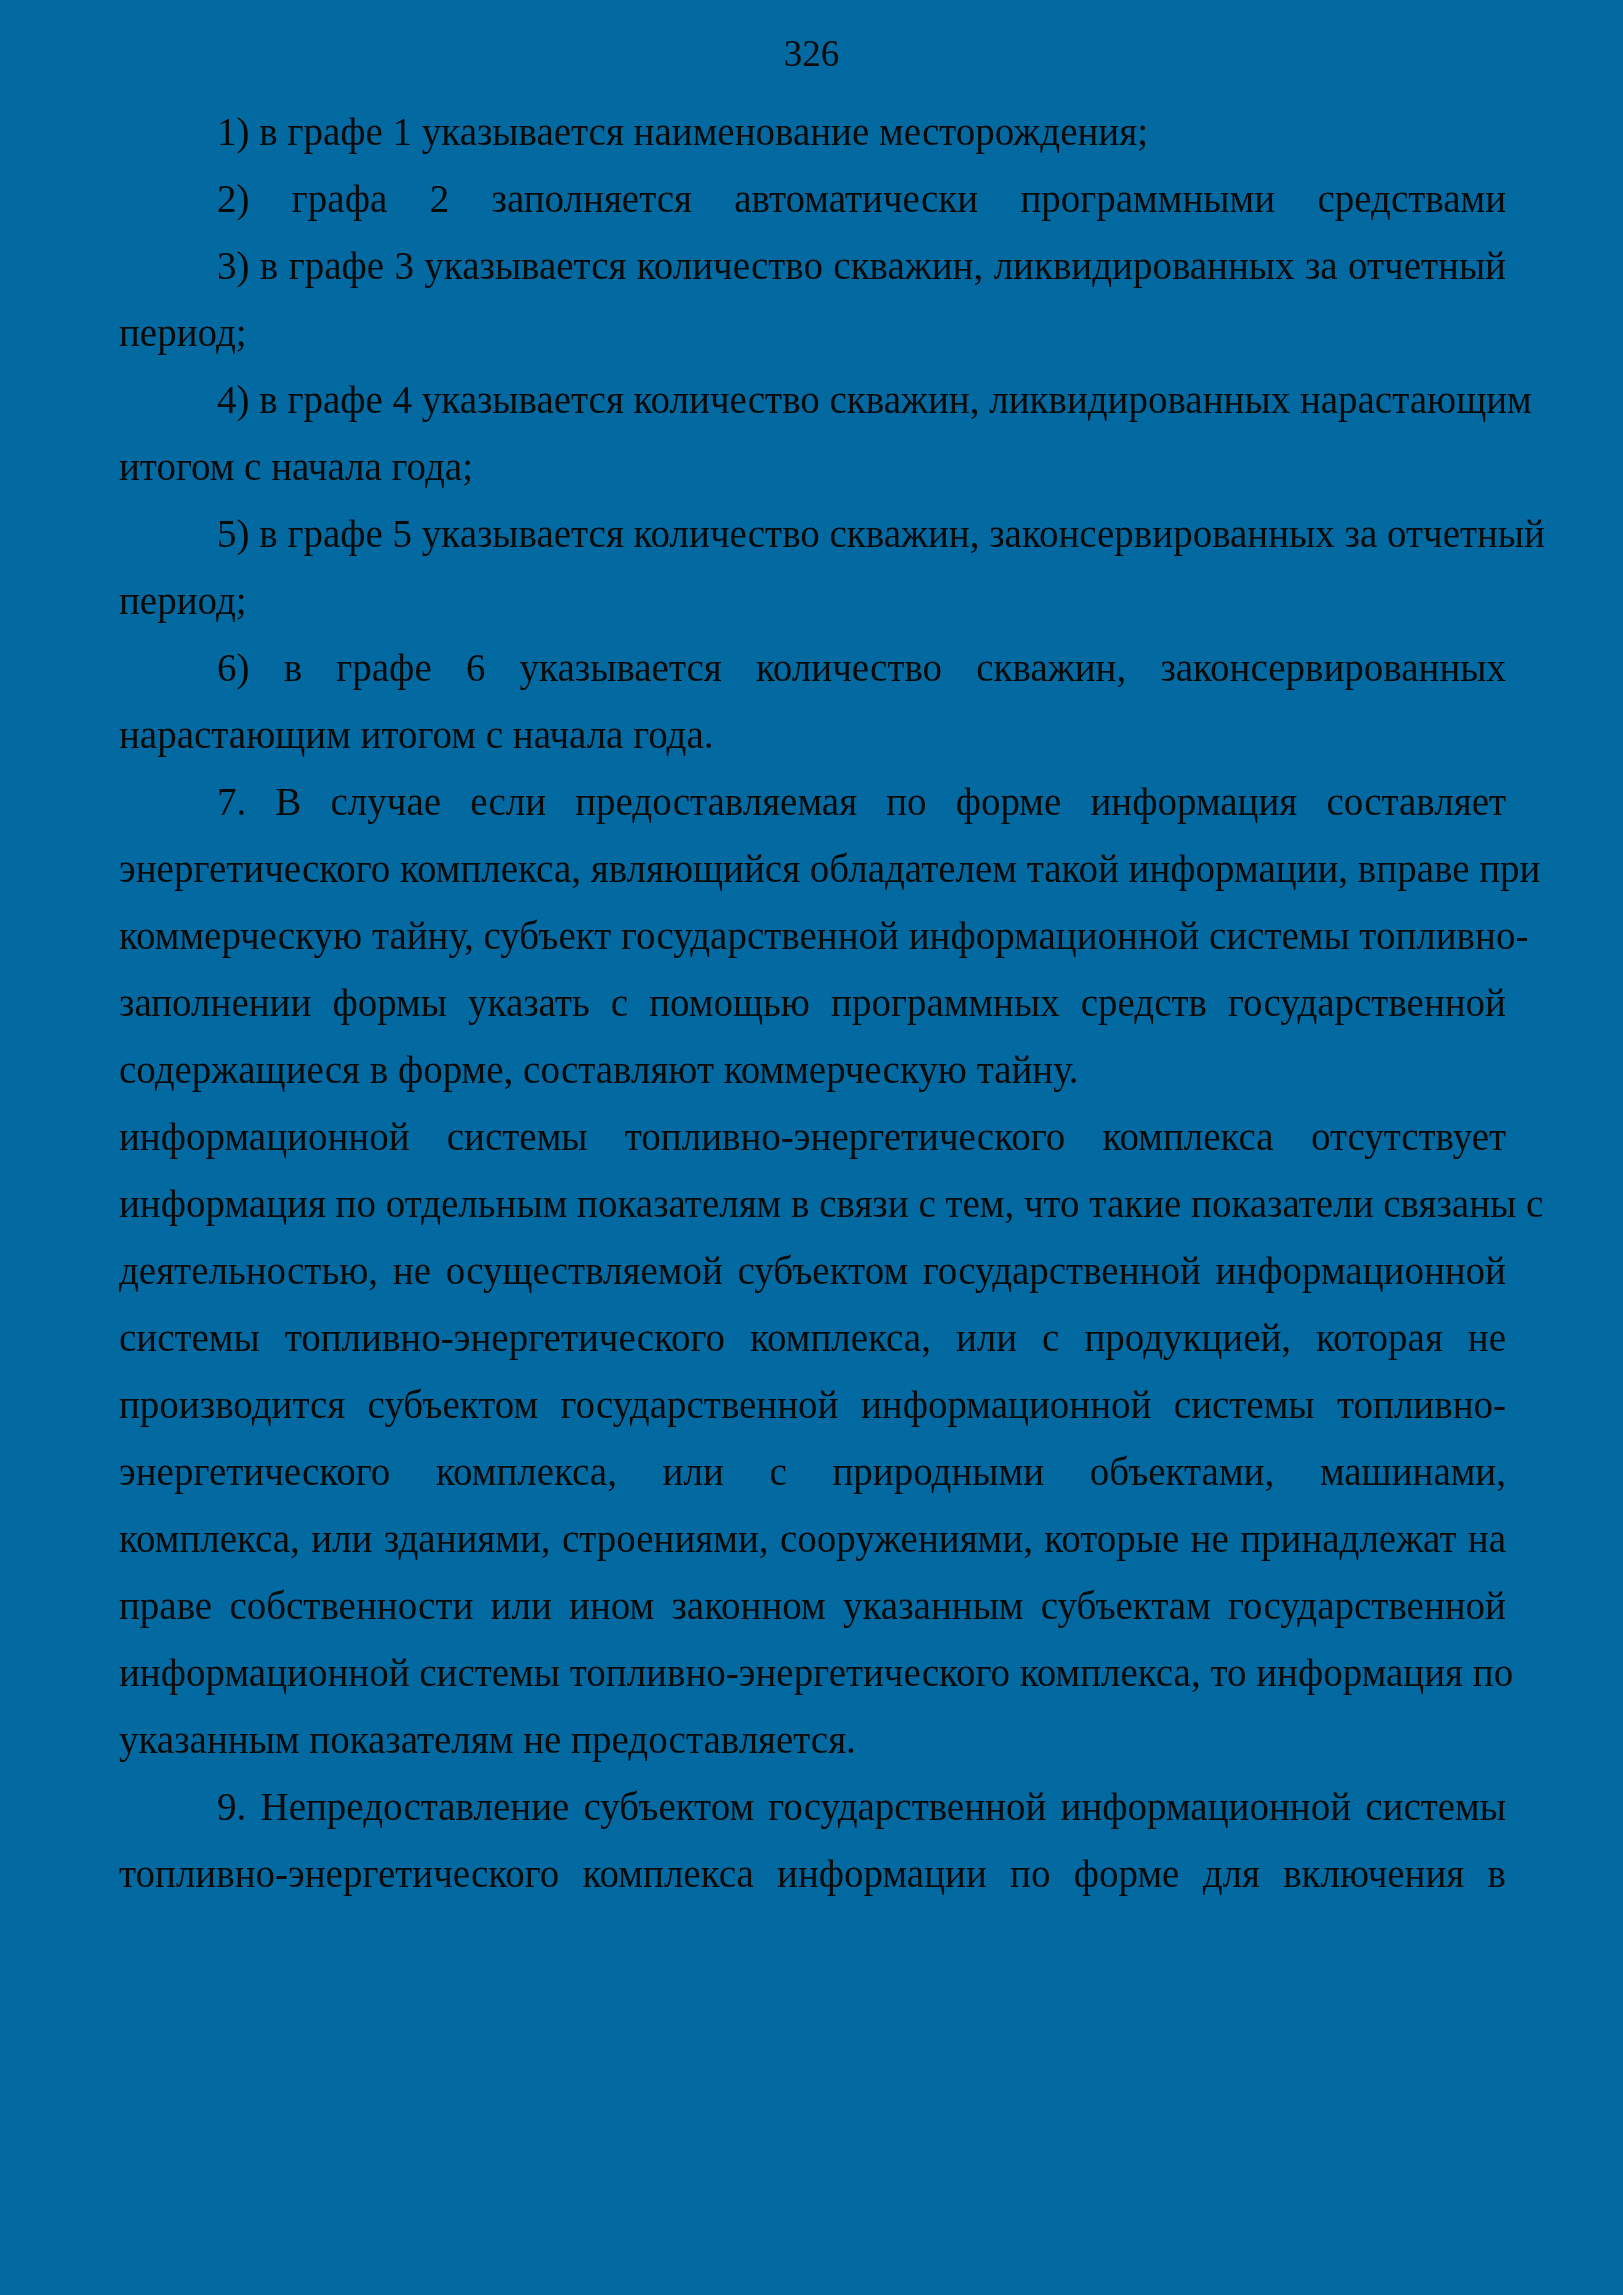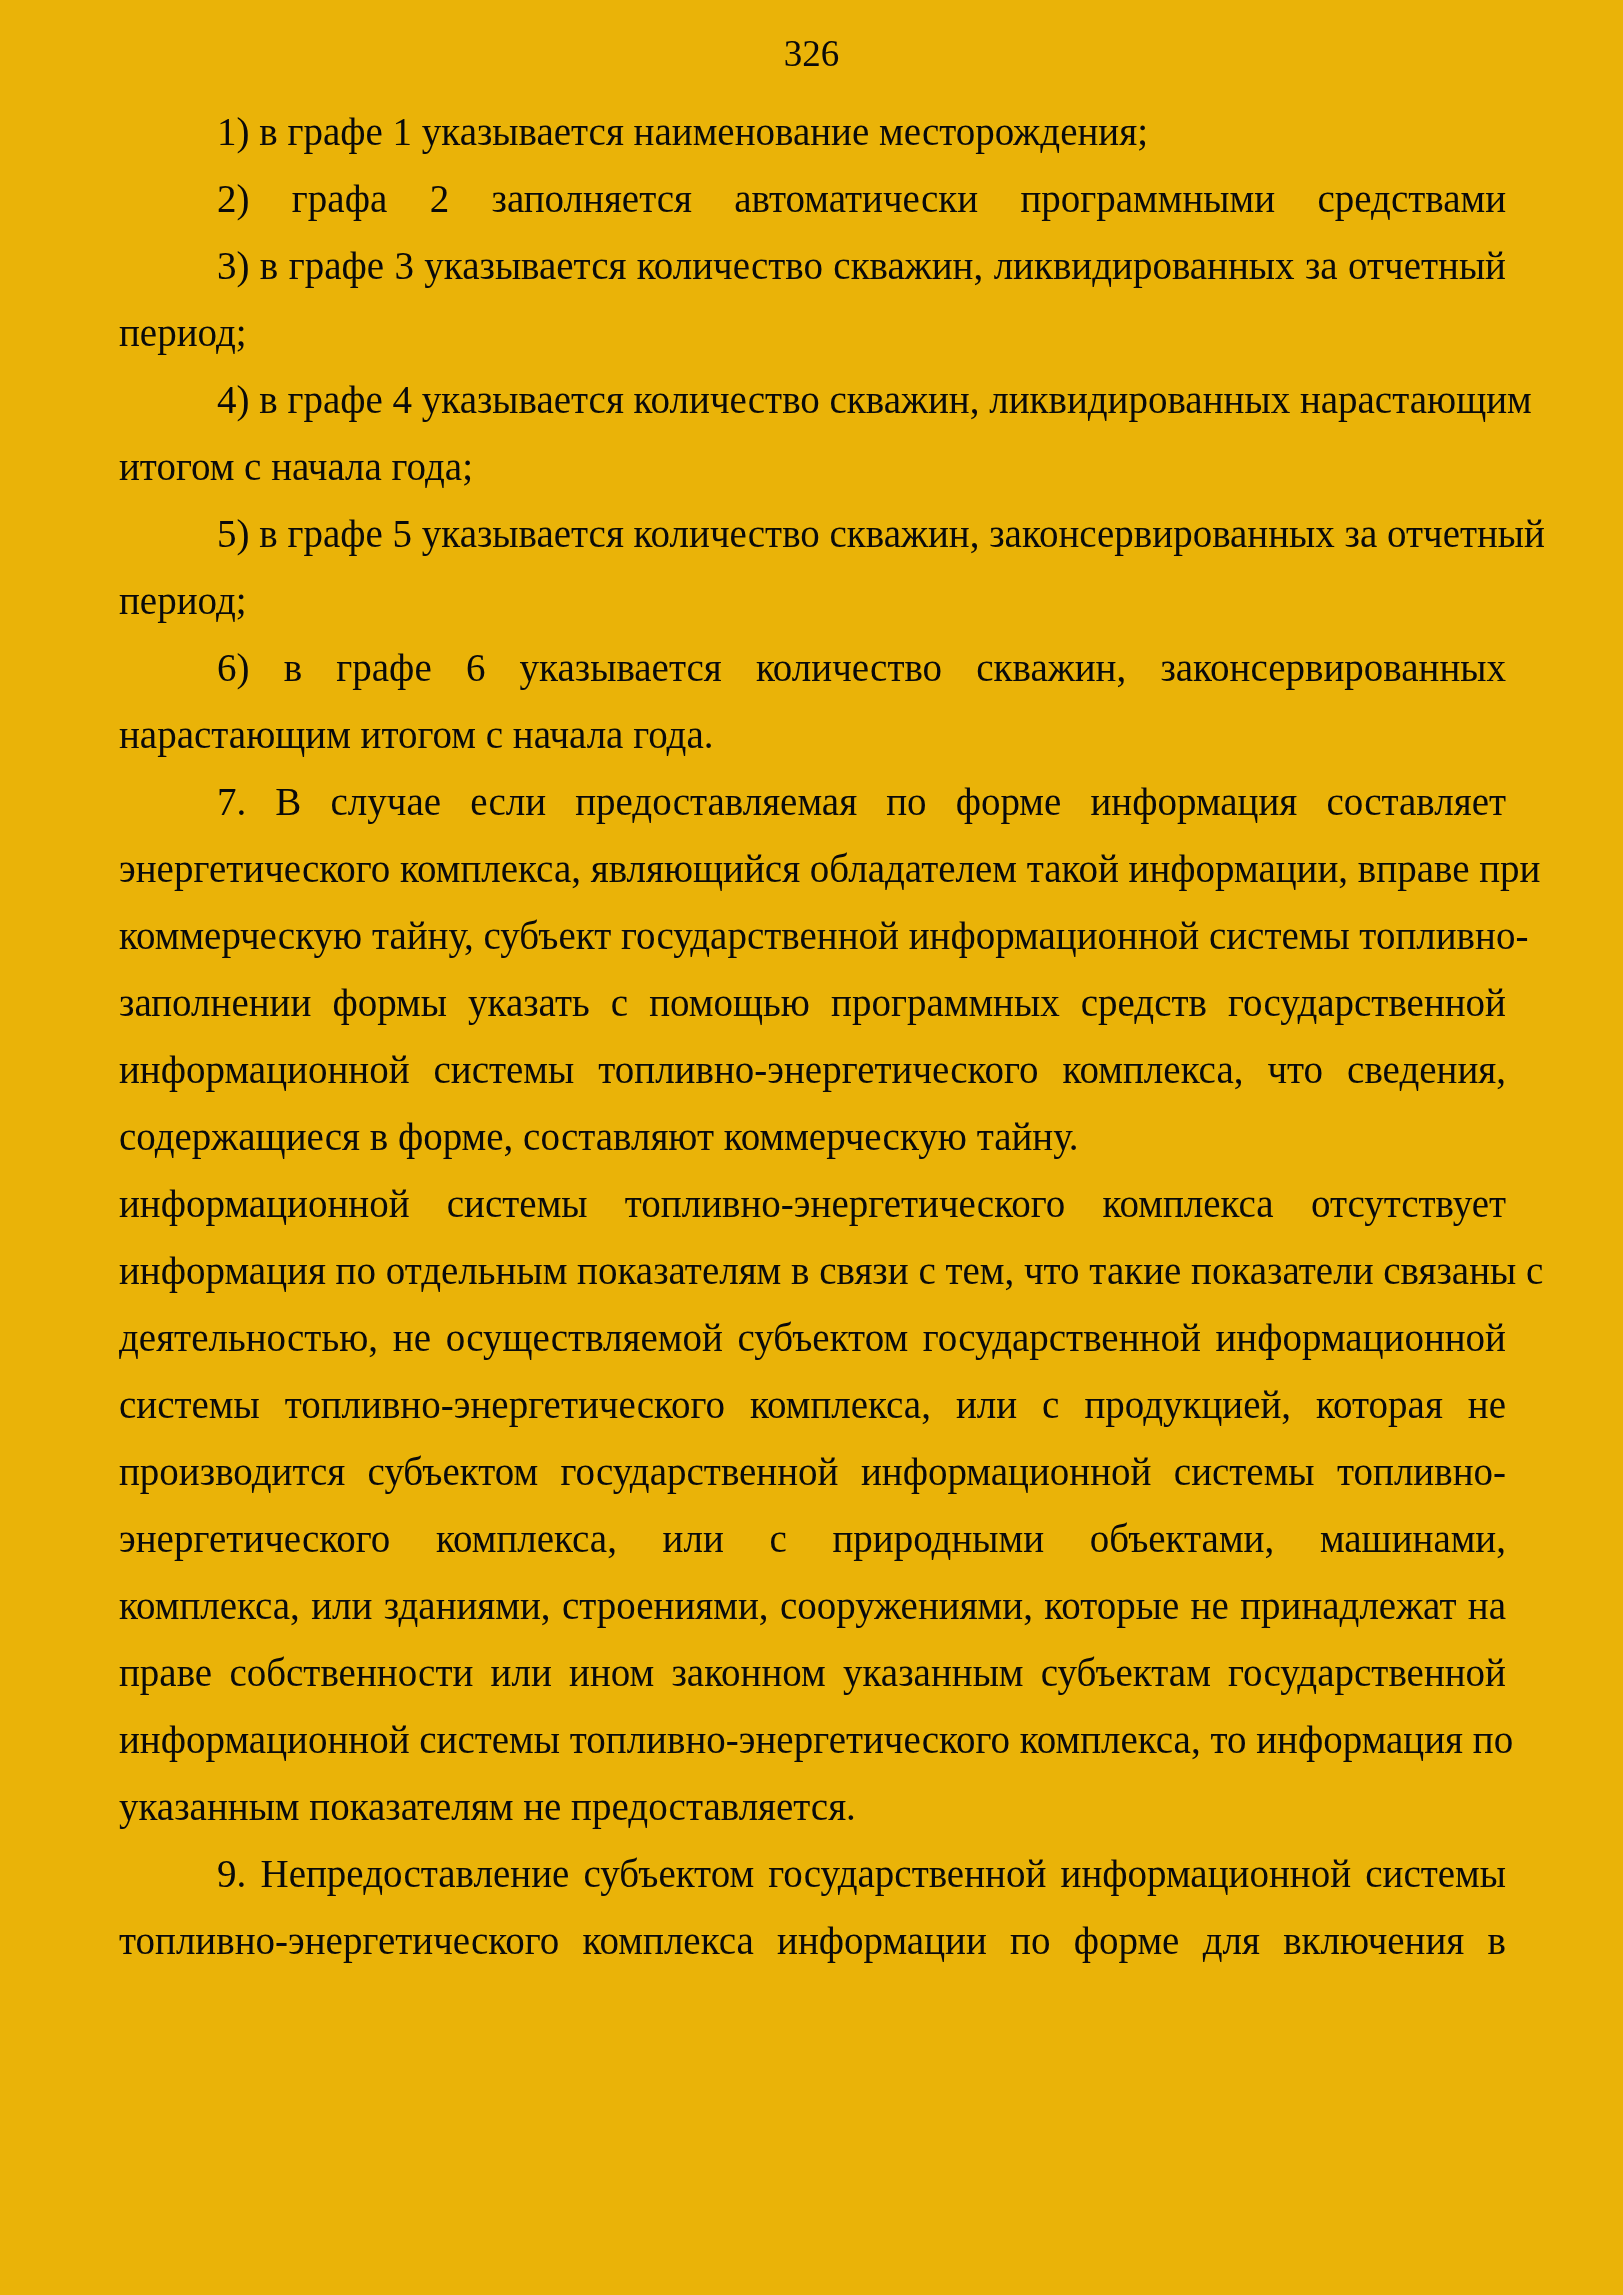--- a/index.html
+++ b/index.html
@@ -1,19 +1,19 @@
 <!DOCTYPE html>
 <html style="font-size:10.5px"><head>
 <meta charset="utf-8">
 <style>
   html, body { margin: 0; padding: 0; background: #ffffff; }
   body { width: 1623px; height: 2295px; position: relative; overflow: hidden; }
   .page {
     position: absolute; left: 0; top: 0; width: 1623px; height: 2295px;
-    background: #eab308; color: #0a0a0a;
+    background: #0369a1; color: #0a0a0a;
     font-family: "Liberation Serif", "DejaVu Serif", serif;
     font-size: 39px;
   }
   .page-number {
     position: absolute; top: 27.5px; left: 0; width: 1623px;
     text-align: center; font-size: 37px; line-height: 52px;
   }
   .body-text {
     position: absolute; top: 98px; left: 119px; width: 1387px;
   }
@@ -59,21 +59,20 @@
     <div>
       <span class="line first">6) в графе 6 указывается количество скважин, законсервированных</span>
       <span class="line last">нарастающим итогом с начала года.</span>
     </div>
 
     <div>
       <span class="line first">7. В случае если предоставляемая по форме информация составляет</span>
       <span class="line">энергетического комплекса, являющийся обладателем такой информации, вправе при</span>
       <span class="line">коммерческую тайну, субъект государственной информационной системы топливно-</span>
       <span class="line">заполнении формы указать с помощью программных средств государственной</span>
-      <span class="line">информационной системы топливно-энергетического комплекса, что сведения,</span>
       <span class="line last">содержащиеся в форме, составляют коммерческую тайну.</span>
     </div>
 
     <div>
       <span class="line">информационной системы топливно-энергетического комплекса отсутствует</span>
       <span class="line">информация по отдельным показателям в связи с тем, что такие показатели связаны с</span>
       <span class="line">деятельностью, не осуществляемой субъектом государственной информационной</span>
       <span class="line">системы топливно-энергетического комплекса, или с продукцией, которая не</span>
       <span class="line">производится субъектом государственной информационной системы топливно-</span>
       <span class="line">энергетического комплекса, или с природными объектами, машинами,</span>

